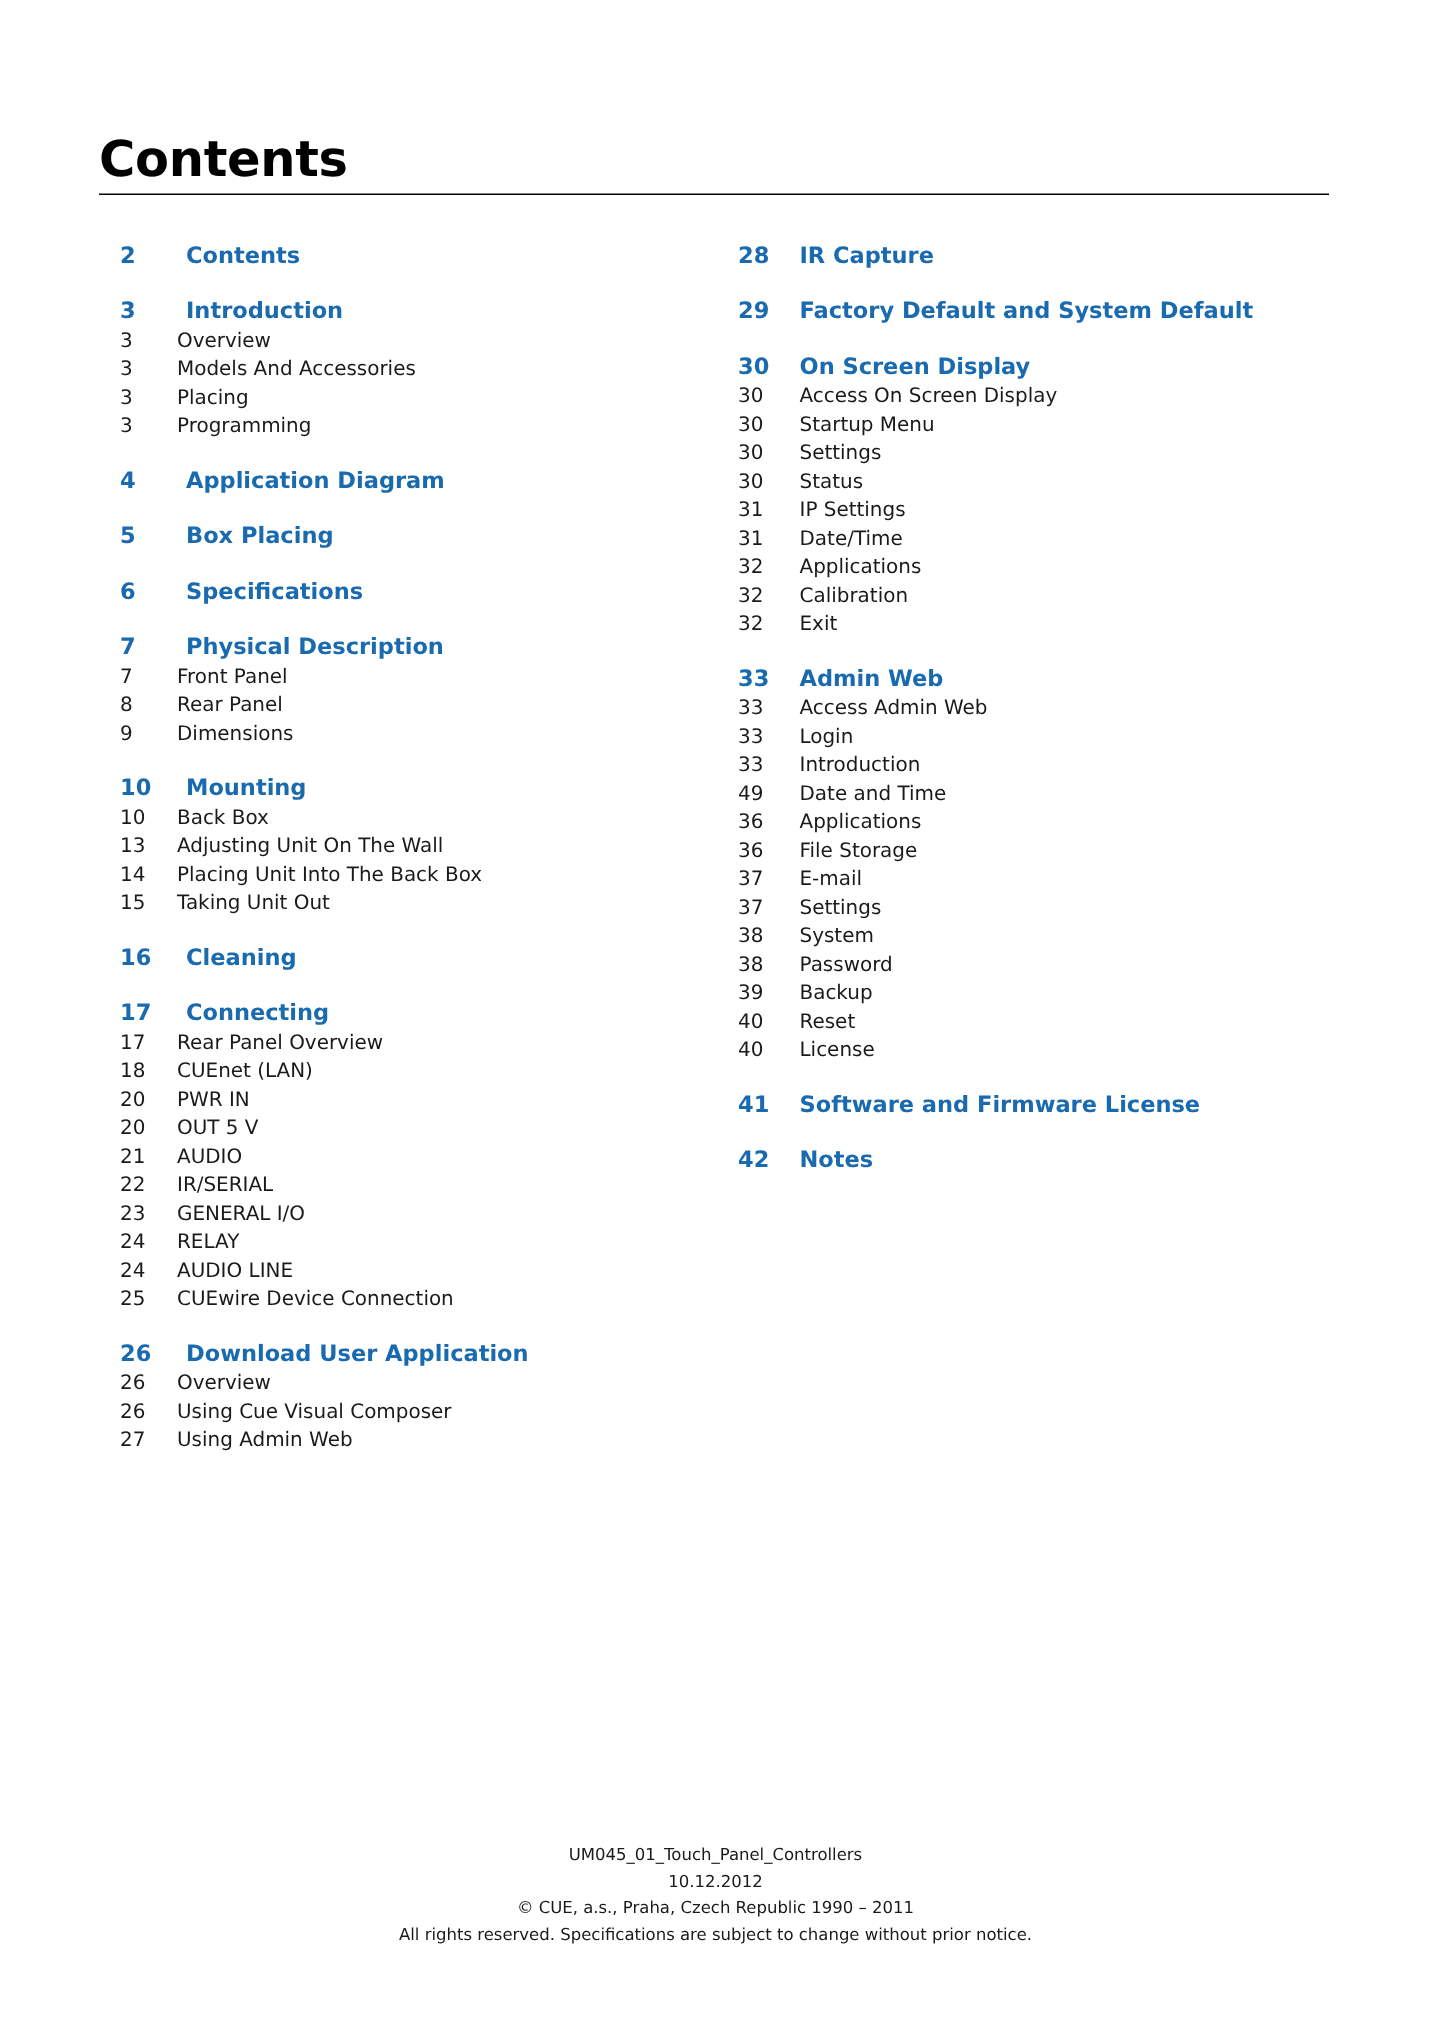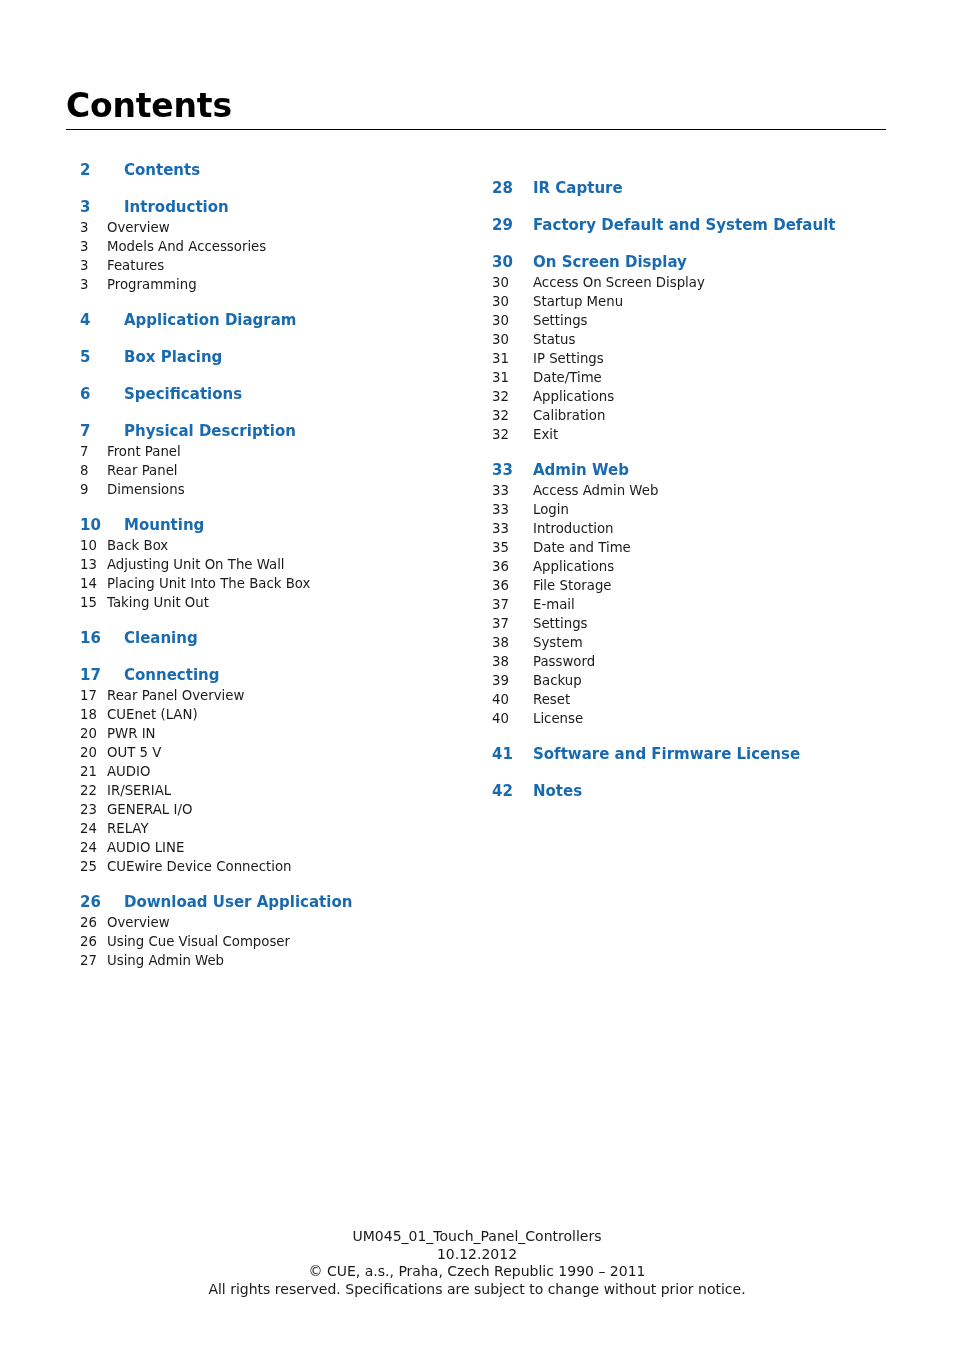--- a/index.html
+++ b/index.html
@@ -50,21 +50,21 @@
     position: absolute;
     left: 0;
     top: 160px;
     width: 954px;
   }
   .toc-col {
     position: absolute;
     top: 0;
   }
   .toc-col.left  { left: 80px;  width: 390px; }
-  .toc-col.right { left: 492px; width: 400px; margin-top: 18px; }
+  .toc-col.right { left: 492px; width: 400px; }
 
   .toc-entry {
     display: flex;
     align-items: baseline;
     white-space: nowrap;
   }
 
   
   .toc-entry.chapter {
     color: #1A6AAF;
@@ -88,35 +88,35 @@
     font-weight: normal;
     font-size: 13.3px;
     line-height: 19px;
     margin-top: 0;
   }
   .toc-entry.item .num {
     width: 26px;
     text-align: left;
     flex: 0 0 26px;
   }
-  .toc-entry.item .label { margin-left: 1px; }
+  .toc-entry.item .label { margin-left: 12px; }
 
   
   .toc-col.right .toc-entry.chapter .num,
   .toc-col.right .toc-entry.item .num { width: 26px; flex: 0 0 26px; }
   .toc-col.right .toc-entry .label { margin-left: 15px; }
 
   
   .footer {
     position: absolute;
     left: 0;
     top: 1228px;
     width: 954px;
     text-align: center;
-    font-size: 14px;
+    font-size: 11px;
     line-height: 17.5px;
     color: #1a1a1a;
   }
   .footer div { white-space: nowrap; }
 </style>
 </head>
 <body>
 
 <div class="page">
 
@@ -138,21 +138,21 @@
         <div class="toc-entry item">
           <span class="num">3</span>
           <span class="label">Overview</span>
         </div>
         <div class="toc-entry item">
           <span class="num">3</span>
           <span class="label">Models And Accessories</span>
         </div>
         <div class="toc-entry item">
           <span class="num">3</span>
-          <span class="label">Features</span>
+          <span class="label">Placing</span>
         </div>
         <div class="toc-entry item">
           <span class="num">3</span>
           <span class="label">Programming</span>
         </div>
         <div class="toc-entry chapter">
           <span class="num">4</span>
           <span class="label">Application Diagram</span>
         </div>
         <div class="toc-entry chapter">
@@ -323,21 +323,21 @@
         </div>
         <div class="toc-entry item">
           <span class="num">33</span>
           <span class="label">Login</span>
         </div>
         <div class="toc-entry item">
           <span class="num">33</span>
           <span class="label">Introduction</span>
         </div>
         <div class="toc-entry item">
-          <span class="num">35</span>
+          <span class="num">49</span>
           <span class="label">Date and Time</span>
         </div>
         <div class="toc-entry item">
           <span class="num">36</span>
           <span class="label">Applications</span>
         </div>
         <div class="toc-entry item">
           <span class="num">36</span>
           <span class="label">File Storage</span>
         </div>

